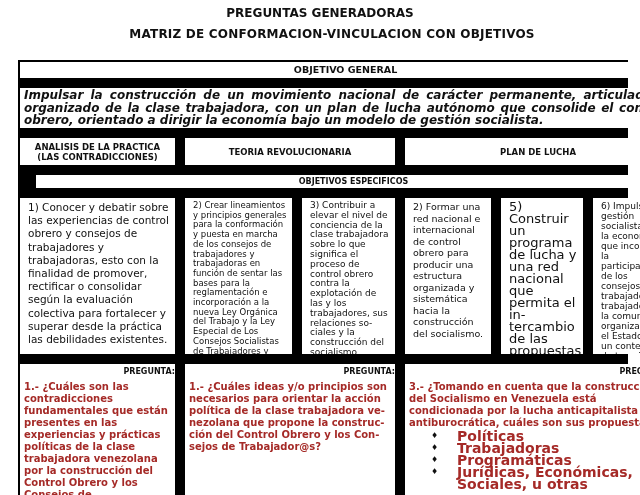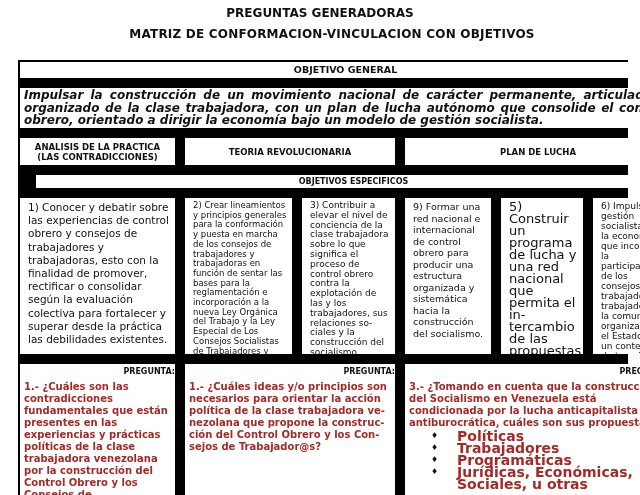--- a/index.html
+++ b/index.html
@@ -75,21 +75,21 @@
 
   <div class="c hdr">ANALISIS DE LA PRACTICA (LAS CONTRADICCIONES)</div>
   <div class="c hdr span2">TEORIA REVOLUCIONARIA</div>
   <div class="c hdr span3">PLAN DE LUCHA</div>
 
   <div class="c hdr oe-label span6">OBJETIVOS ESPECIFICOS</div>
 
   <div class="c obj o1">1) Conocer y debatir sobre las experiencias de control obrero y consejos de trabajadores y trabajadoras, esto con la finalidad de promover, rectificar o consolidar según la evaluación colectiva para fortalecer y superar desde la práctica las debilidades existentes.</div>
   <div class="c obj o2">2) Crear lineamientos y principios generales para la conformación y puesta en marcha de los consejos de trabajadores y trabajadoras en función de sentar las bases para la reglamentación e incorporación a la nueva Ley Orgánica del Trabajo y la Ley Especial de Los Consejos Socia­listas de Trabajadores y Trabajadoras.</div>
   <div class="c obj o3">3) Contribuir a elevar el nivel de conciencia de la clase trabajadora sobre lo que significa el proceso de control obrero contra la explotación de las y los trabajadores, sus relaciones so­ciales y la construcción del socialismo.</div>
-  <div class="c obj o4">9) Formar una red nacional e internacional de control obrero para producir una estructura organizada y sistemática hacia la construcción del socialismo.</div>
+  <div class="c obj o4">2) Formar una red nacional e internacional de control obrero para producir una estructura organizada y sistemática hacia la construcción del socialismo.</div>
   <div class="c obj o5">5) Construir un programa de lucha y una red nacional que permita el in­tercambio de las propuestas de las trabaja­doras y los tra­bajadores sobre el control políti­co social.</div>
   <div class="c obj o6">6) Impulsar la gestión socialista de la economía, que incorpore la participación de los consejos de trabajadores y trabajadoras, la comunidad organizada y el Estado en un contexto de transición.</div>
 
   <div class="c qcell">
     <div class="q-label">PREGUNTA:</div>
     <div class="q-text">1.- ¿Cuáles son las contra­dicciones fundamentales que están presentes en las experiencias y prácticas políticas de la clase traba­jadora venezolana por la construcción del Control Obrero y los Consejos de Trabajador@s; por qué surgen y cuál debe ser el papel de los trabajadores para superarlas?</div>
   </div>
 
   <div class="c qcell span2">
     <div class="q-label">PREGUNTA:</div>
@@ -99,21 +99,21 @@
   <div class="c qcell span3">
     <div class="q-label">PREGUNTA:</div>
     <div class="q-text">3.- ¿Tomando en cuenta que la construc­ción del Socialismo en Venezuela está condicionada por la lucha anticapitalista y antiburocrática, cuáles son sus propues­tas:</div>
     <ul class="q-bullets">
       <li>
         <span class="blt">♦</span>
         <span class="blt-text">Políticas</span>
       </li>
       <li>
         <span class="blt">♦</span>
-        <span class="blt-text">Trabajadores</span>
+        <span class="blt-text">Trabajadoras</span>
       </li>
       <li>
         <span class="blt">♦</span>
         <span class="blt-text">Programáticas</span>
       </li>
       <li>
         <span class="blt">♦</span>
         <span class="blt-text">Jurídicas, Económicas, Sociales, u otras</span>
       </li>
     </ul>

